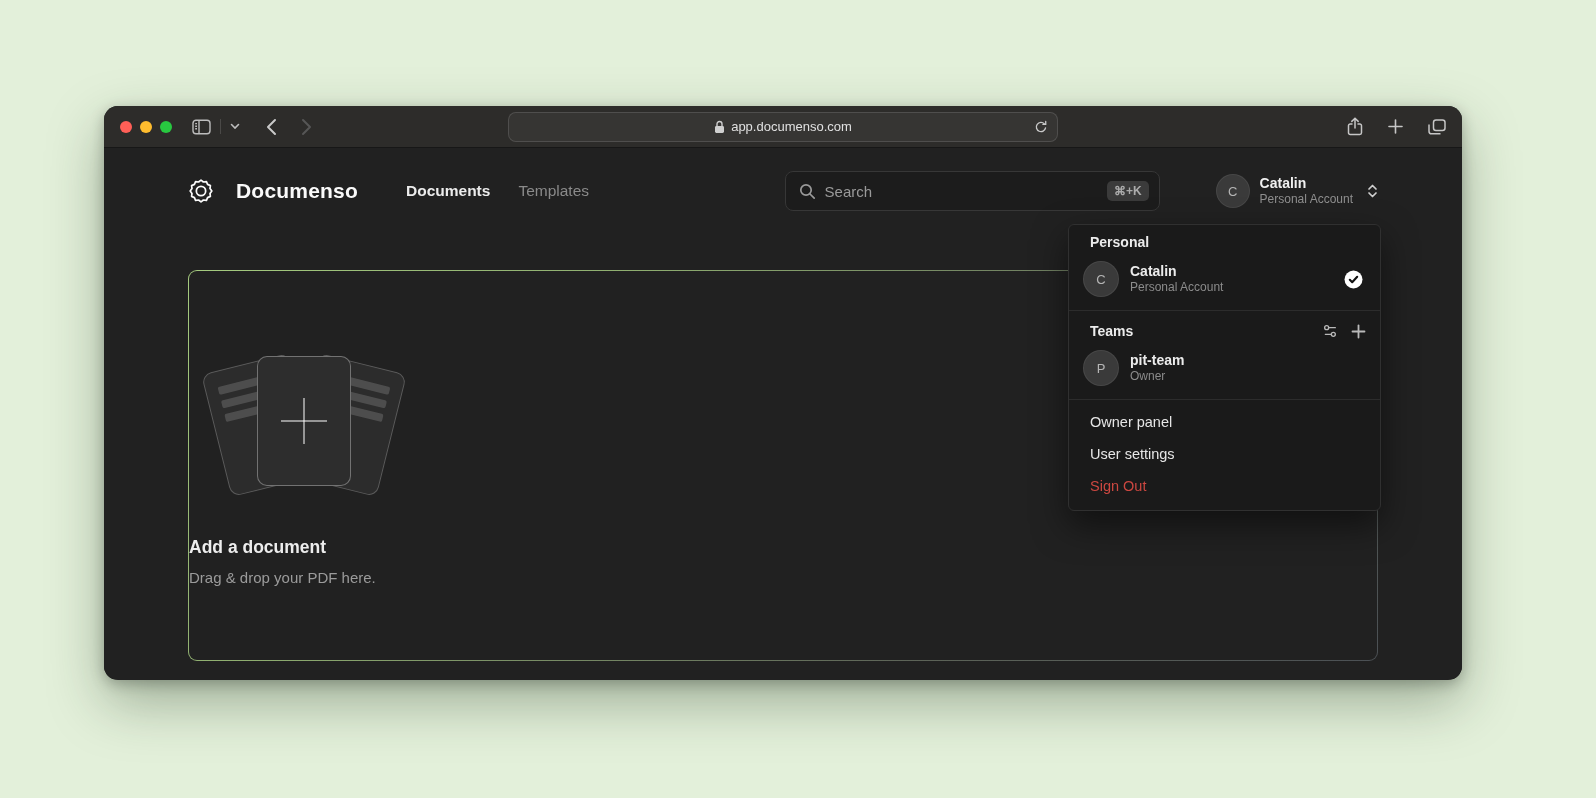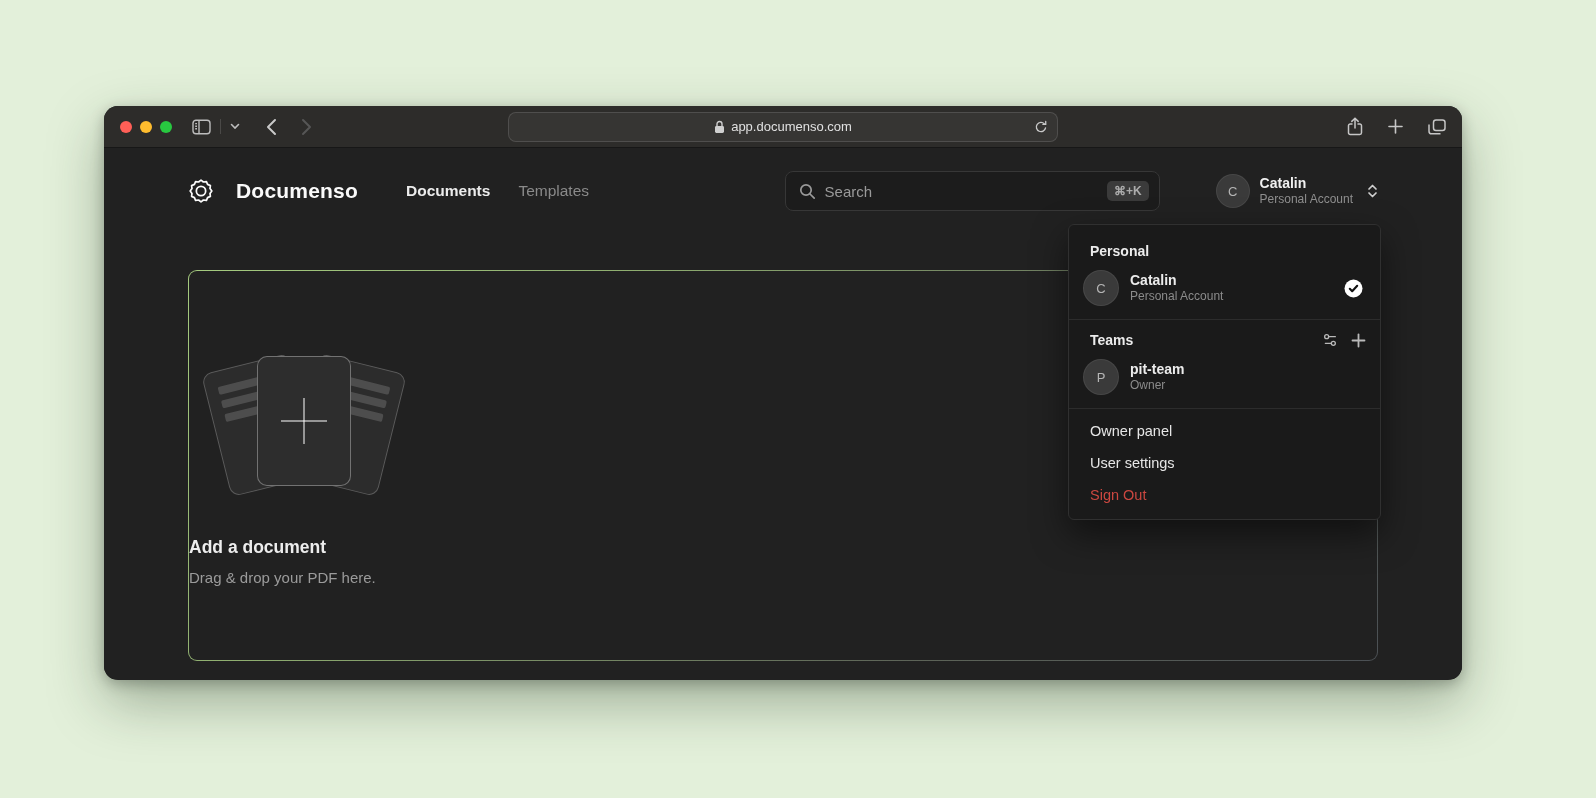--- a/index.html
+++ b/index.html
@@ -109,21 +109,21 @@
   .plus-glyph::before { left:0; right:0; top:22px; height:2px; }
   .plus-glyph::after  { top:0; bottom:0; left:22px; width:2px; }
   .dz-title { color:#ededed; font-size:17.5px; font-weight:700; }
   .dz-sub { color:#9b9b9b; font-size:15px; margin-top:11px; }
 
   
   .menu {
     position:absolute; left:964px; top:76px; width:313px;
     background:#1a1a1a; border:1px solid #303030; border-radius:6px;
     box-shadow:0 14px 34px rgba(0,0,0,.5); z-index:10;
-    padding:10px 0 8px;
+    padding:1px 0 8px;
   }
   .menu-label { padding:8px 12px 6px 21px; color:#ececec; font-size:14px; font-weight:700; }
   .menu-row { display:flex; align-items:center; gap:11px; padding:5px 16px 9px 14px; cursor:pointer; }
   .menu-row-meta { line-height:1.3; }
   .menu-row-name { color:#ececec; font-size:14px; font-weight:700; }
   .menu-row-sub { color:#8b8b8b; font-size:12px; }
   .check-wrap { margin-left:auto; display:flex; }
   .menu-divider { height:1px; background:#2c2c2c; margin:4px 0 6px; }
   .teams-head { display:flex; align-items:center; padding:6px 14px 6px 21px; }
   .teams-head .menu-label-inline { color:#ececec; font-size:14px; font-weight:700; }

